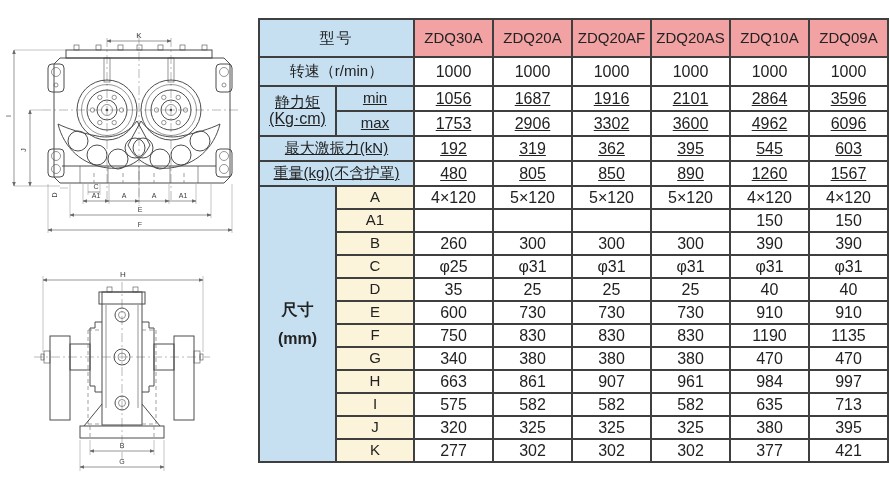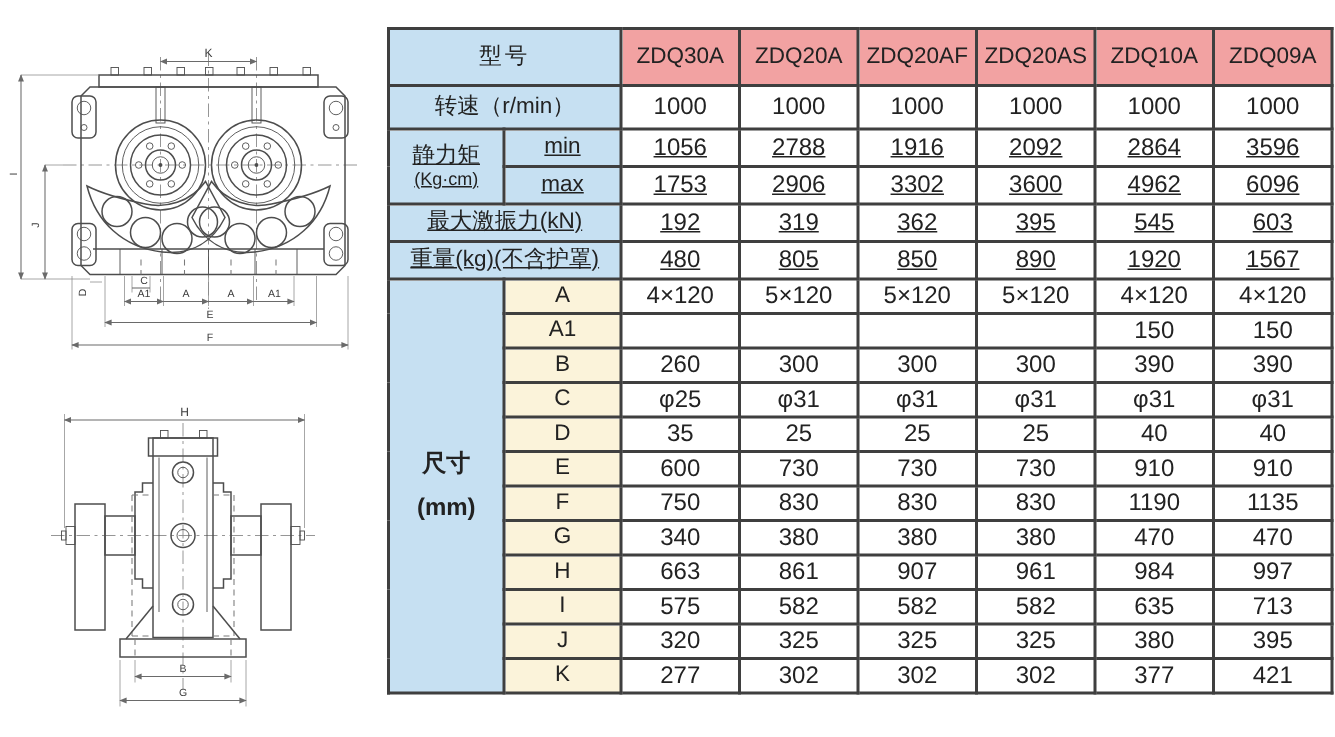--- a/index.html
+++ b/index.html
@@ -27,21 +27,21 @@
   .spec-table td.blue{background:var(--blue);}
   .spec-table td.pink{background:var(--pink);font-size:15px;margin-left:20px;}
   .spec-table td.cream{background:var(--cream);font-size:15px;}
   .spec-table td.val{font-size:16px;}
   tr.r-header{height:38px;}
   tr.r-speed{height:29px;border-radius:12px;}
   tr.r-std{height:25px;text-decoration:underline;}
   tr.r-dim{height:23px;}
   .model-label{font-size:17px;letter-spacing:2px;}
   .two-line div{line-height:1.15;}
-  .two-line .sub{font-size:12px;}
+  .two-line .sub{font-size:16px;}
   .dims-label div{font-size:16px;line-height:1.2;font-weight:bold;}
   .dims-label .gap{height:10px;}
   svg text{font-family:"Liberation Sans","DejaVu Sans",sans-serif;fill:#3c3c3c;}
   svg .body{stroke:var(--line);fill:none;stroke-width:1;}
   svg .thin{stroke:var(--line);fill:none;stroke-width:.6;}
   svg .cl{stroke:#8a8a8a;fill:none;stroke-width:.6;stroke-dasharray:9 3 2 3;}
   svg .hid{stroke:#7a7a7a;fill:none;stroke-width:.7;stroke-dasharray:4 3;}
   svg .dimln{stroke:var(--dim);fill:none;stroke-width:.7;}
   svg .ext{stroke:#8a8a8a;fill:none;stroke-width:.5;}
   svg .dimtx{font-size:8px;text-anchor:middle;}
@@ -268,23 +268,23 @@
       <td class="val">1000</td>
       <td class="val">1000</td>
     </tr>
     <tr class="r-std">
       <td rowspan="2" class="blue two-line">
         <div>静力矩</div>
         <div class="sub">(Kg·cm)</div>
       </td>
       <td class="blue">min</td>
       <td class="val">1056</td>
-      <td class="val">2788</td>
+      <td class="val">1687</td>
       <td class="val">1916</td>
-      <td class="val">2092</td>
+      <td class="val">2101</td>
       <td class="val">2864</td>
       <td class="val">3596</td>
     </tr>
     <tr class="r-std">
       <td class="blue">max</td>
       <td class="val">1753</td>
       <td class="val">2906</td>
       <td class="val">3302</td>
       <td class="val">3600</td>
       <td class="val">4962</td>
@@ -298,21 +298,21 @@
       <td class="val">395</td>
       <td class="val">545</td>
       <td class="val">603</td>
     </tr>
     <tr class="r-std">
       <td colspan="2" class="blue">重量(kg)(不含护罩)</td>
       <td class="val">480</td>
       <td class="val">805</td>
       <td class="val">850</td>
       <td class="val">890</td>
-      <td class="val">1920</td>
+      <td class="val">1260</td>
       <td class="val">1567</td>
     </tr>
     <tr class="r-dim">
       <td rowspan="12" class="blue dims-label">
         <div>尺寸</div>
         <div class="gap"></div>
         <div>(mm)</div>
       </td>
       <td class="cream">A</td>
       <td class="val">4×120</td>

